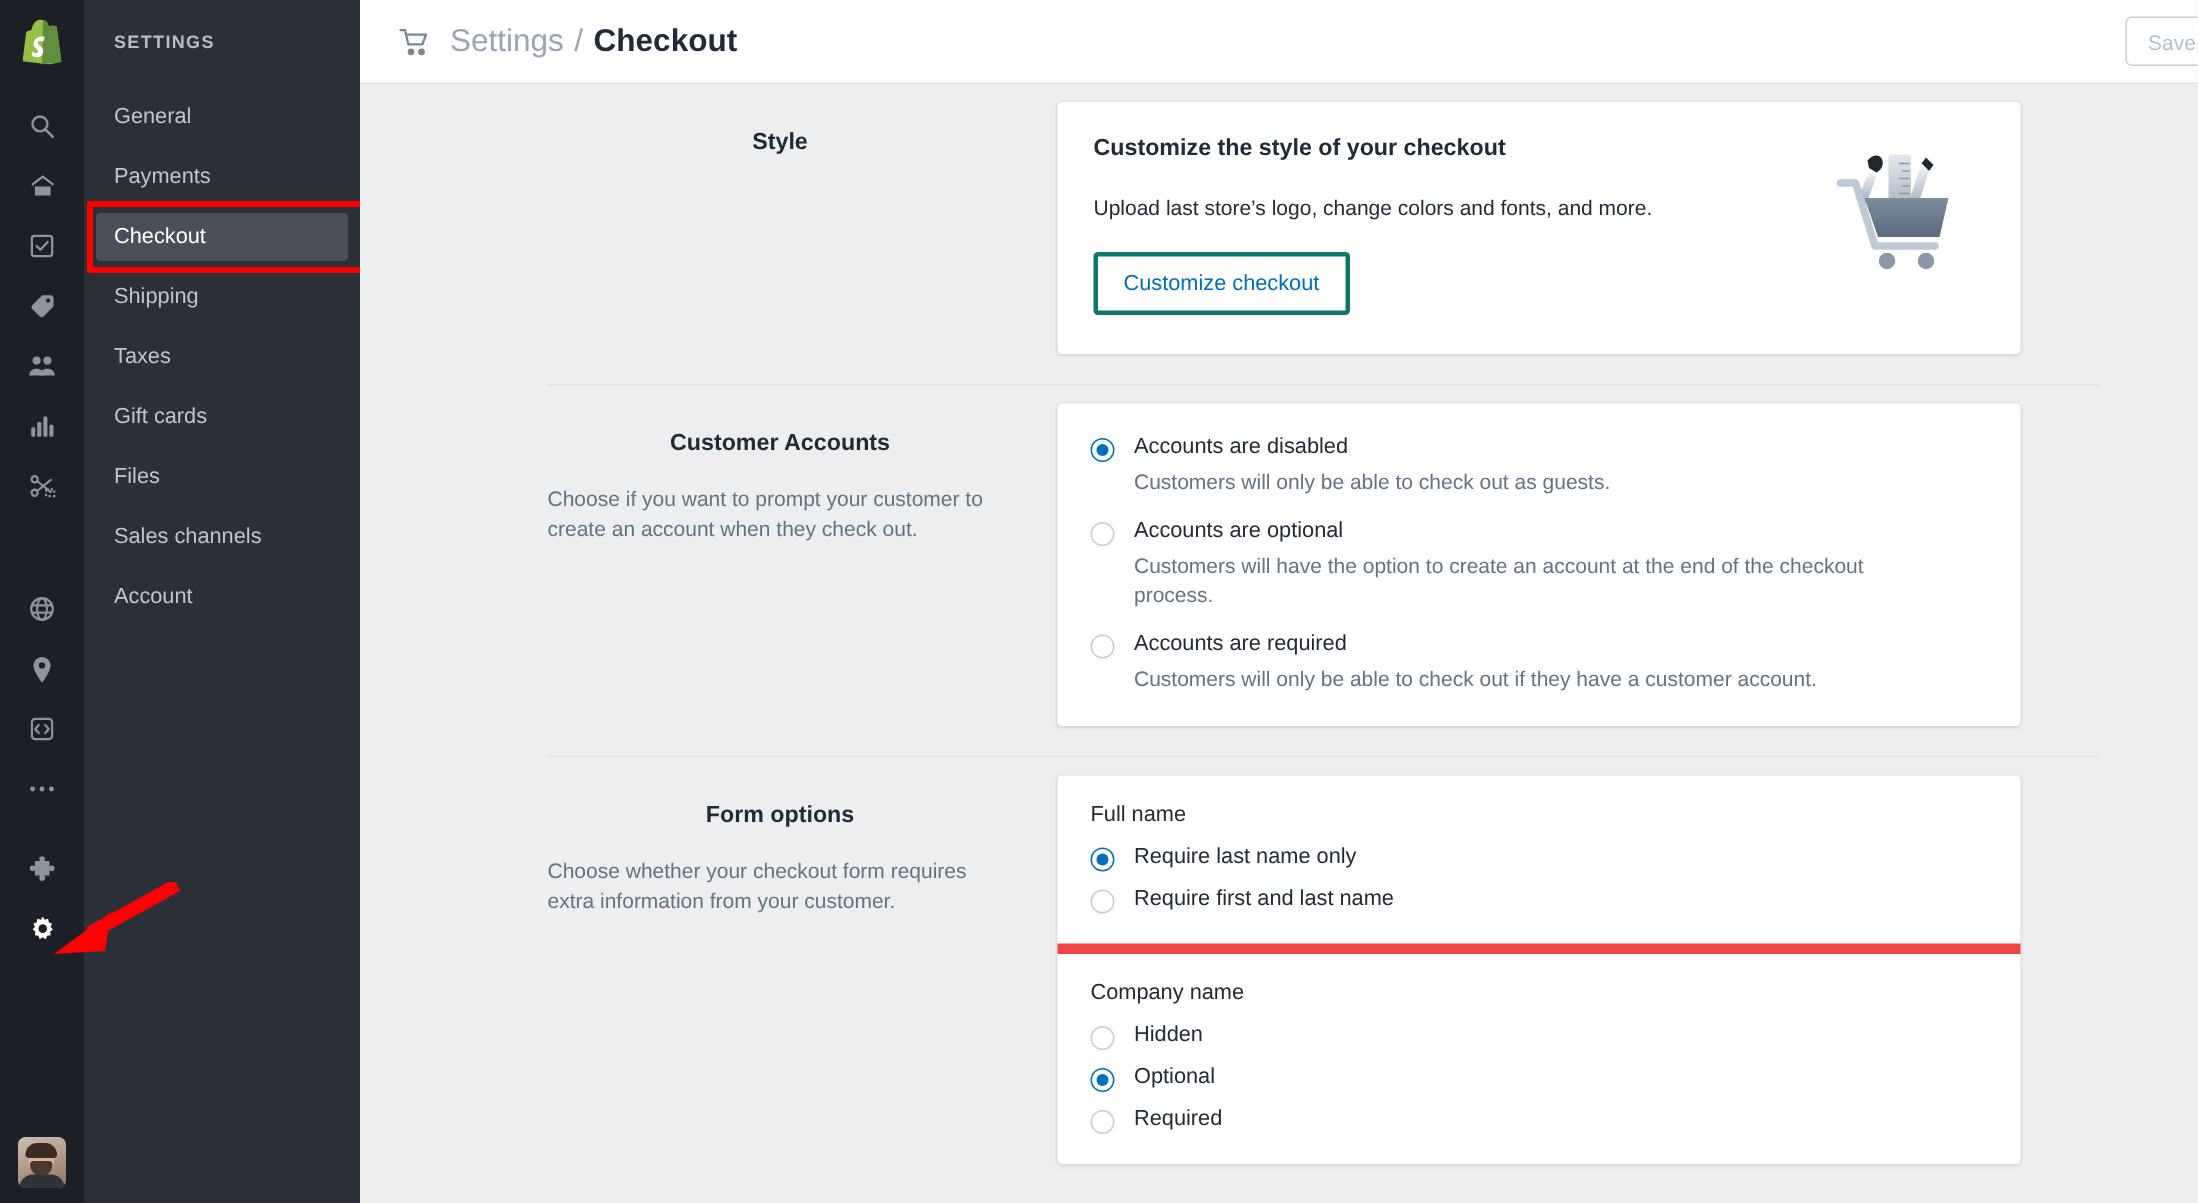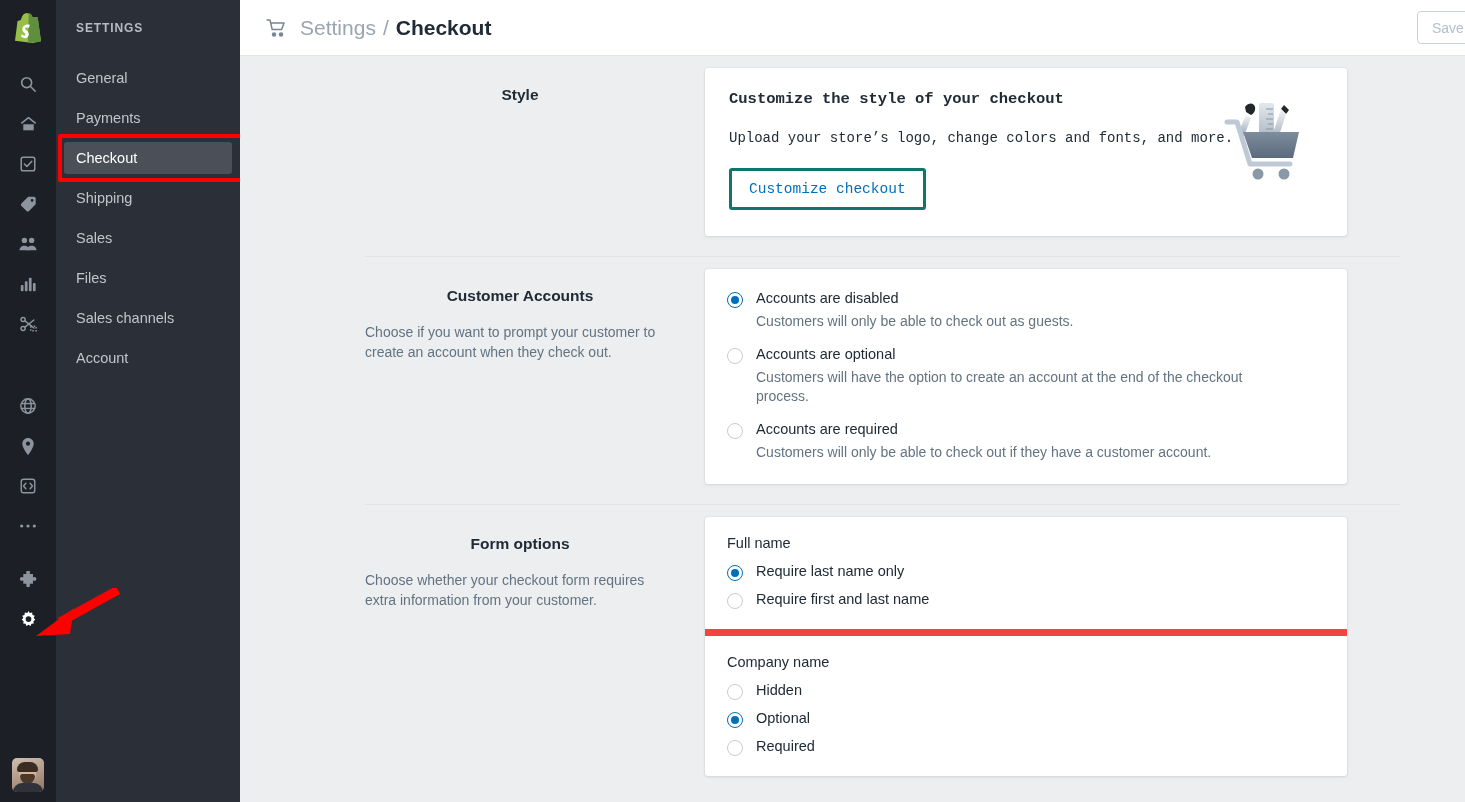--- a/index.html
+++ b/index.html
@@ -147,21 +147,21 @@
     background: #ffffff;
     border-radius: 3px;
     box-shadow: 0 0 0 1px rgba(63,63,68,0.03), 0 1px 3px 0 rgba(63,63,68,0.12);
   }
   .divider {
     height: 1px; background: #dfe3e8;
     margin: 20px 65px 0 125px;
   }
 
   
-  .style-card { padding: 22px 32px 26px 24px; position: relative; min-height: 155px; font-family: Liberation Mono, monospace; }
+  .style-card { padding: 22px 32px 26px 24px; position: relative; min-height: 155px; }
   .card-h {
     font-size: 15.5px; font-weight: bold; color: #212b36; margin-bottom: 22px;
   }
   .card-p { font-size: 14px; color: #212b36; margin-bottom: 22px; }
   .btn-outline {
     display: inline-block;
     background: #ffffff;
     border: 3px solid #0f766e;
     border-radius: 3px;
     color: #006fbb;
@@ -343,21 +343,22 @@
   <div class="settings-panel">
     <div class="settings-title">SETTINGS</div>
     <div class="nav-list">
       <div class="nav-item">General</div>
       <div class="nav-item">Payments</div>
       <div class="nav-item-wrap">
         <div class="nav-item selected">Checkout</div>
         <div class="highlight-box"></div>
       </div>
       <div class="nav-item">Shipping</div>
-      <div class="nav-item">Sales</div>
+      <div class="nav-item">Taxes</div>
+      <div class="nav-item">Gift cards</div>
       <div class="nav-item">Files</div>
       <div class="nav-item">Sales channels</div>
       <div class="nav-item">Account</div>
     </div>
   </div>
 
   <div class="content-col">
 
     <div class="topbar">
       <span class="cart-icon">
@@ -375,21 +376,21 @@
 
     <div class="main">
 
       <div class="section">
         <div class="section-left">
           <div class="section-h">Style</div>
         </div>
         <div class="section-right">
           <div class="card style-card">
             <div class="card-h">Customize the style of your checkout</div>
-            <div class="card-p">Upload your store’s logo, change colors and fonts, and more.</div>
+            <div class="card-p">Upload last store’s logo, change colors and fonts, and more.</div>
             <div class="btn-outline">Customize checkout</div>
             <div class="cart-illustration">
               <svg width="96" height="100" viewBox="0 0 96 100">
                 <defs>
                   <linearGradient id="gBody" x1="0" y1="0" x2="0" y2="1">
                     <stop offset="0" stop-color="#7d8d9e"></stop>
                       <stop offset="1" stop-color="#5b6b7d"></stop>
                   </linearGradient>
                   <linearGradient id="gRule" x1="0" y1="0" x2="0" y2="1">
                     <stop offset="0" stop-color="#e3e8ed"></stop>

